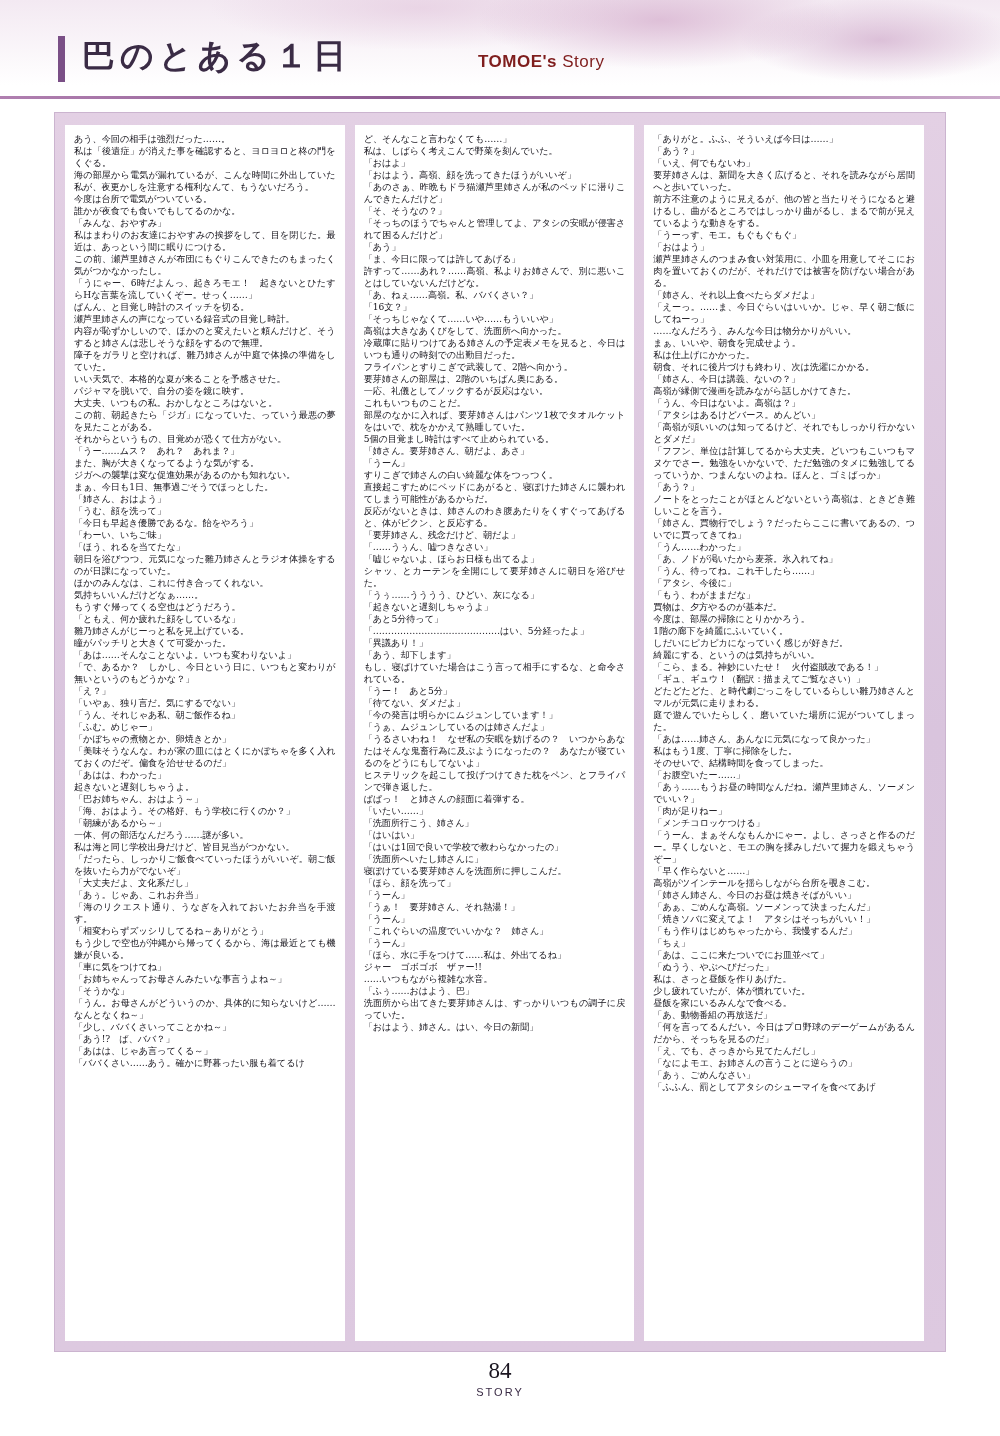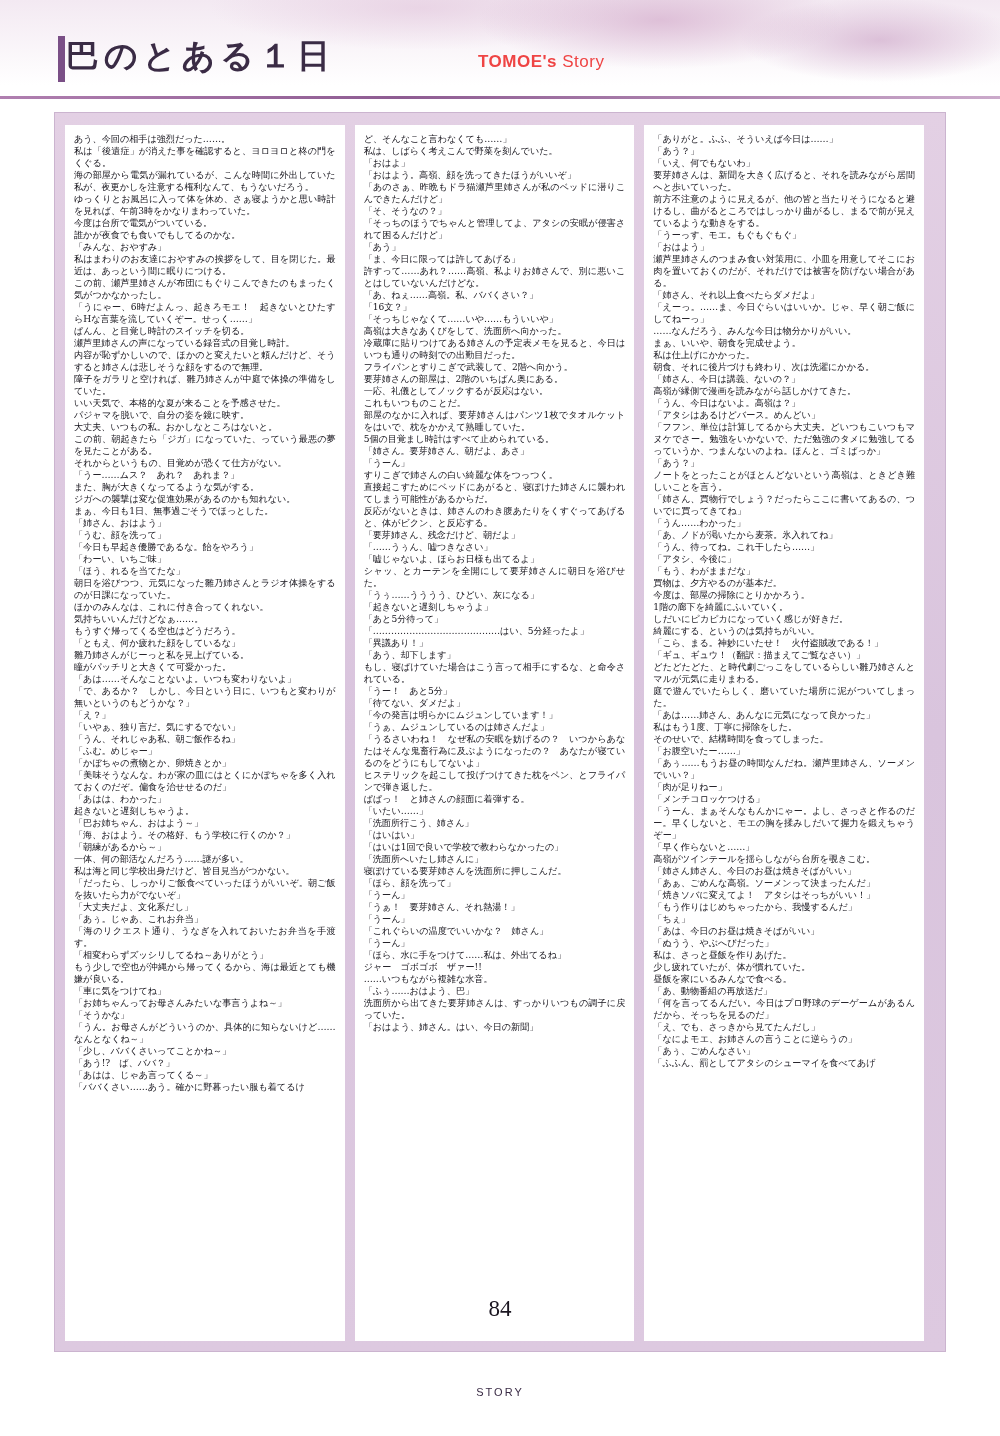--- a/index.html
+++ b/index.html
@@ -33,34 +33,34 @@
     background: linear-gradient(90deg, #b07fb0, #8e5c92 40%, #cbaacb 100%);
   }
   .title-accent {
     position: absolute;
     left: 58px; top: 36px;
     width: 7px; height: 46px;
     background: #7a4f86;
   }
   .title-main {
     position: absolute;
-    left: 66px; top: 34px;
+    left: 82px; top: 34px;
     font-family: Liberation Serif, serif;
     font-size: 33px;
     font-weight: bold;
     letter-spacing: 5px;
     color: #3a2b45;
     white-space: nowrap;
   }
   .title-sub {
     position: absolute;
     left: 478px; top: 52px;
     font-family: "Liberation Sans", sans-serif;
     font-size: 17px;
-    color: #ef4444;
+    color: #7f1d1d;
     letter-spacing: 0.5px;
     white-space: nowrap;
   }
   .title-sub b { font-weight: bold; }
 
   
   .page-frame {
     position: absolute;
     left: 54px;  top: 112px;
     width: 892px; height: 1240px;
@@ -87,21 +87,21 @@
     font-size: 9.1px;
     line-height: 1.32;
     color: #14121a;
     text-align: justify;
     font-family: "DejaVu Serif", "Liberation Serif", serif;
   }
 
   
   .page-num {
     position: absolute;
-    left: 0; top: 1296px;
+    left: 0; top: 1358px;
     width: 1000px;
     text-align: center;
     font-family: "Liberation Serif", serif;
     font-size: 23px;
     color: #1a1520;
   }
   .page-label {
     position: absolute;
     left: 0; top: 1386px;
     width: 1000px;
@@ -120,21 +120,20 @@
 <div class="title-accent"></div>
 <div class="title-main">巴のとある１日</div>
 <div class="title-sub"><b>TOMOE's</b><span> Story</span></div>
 
 <div class="page-frame">
   <div class="cols">
     <div class="col" id="col-0">
         <p>あう、今回の相手は強烈だった……。</p>
         <p>私は「後遺症」が消えた事を確認すると、ヨロヨロと柊の門をくぐる。</p>
         <p>海の部屋から電気が漏れているが、こんな時間に外出していた私が、夜更かしを注意する権利なんて、もうないだろう。</p>
-        <p>ゆっくりとお風呂に入って体を休め、さぁ寝ようかと思い時計を見れば、午前3時をかなりまわっていた。</p>
         <p>今度は台所で電気がついている。</p>
         <p>誰かが夜食でも食いでもしてるのかな。</p>
         <p>「みんな、おやすみ」</p>
         <p>私はまわりのお友達におやすみの挨拶をして、目を閉じた。最近は、あっという間に眠りにつける。</p>
         <p>この前、瀬芦里姉さんが布団にもぐりこんできたのもまったく気がつかなかったし。</p>
         <p>「うにゃー、6時だよんっ、起きろモエ！　起きないとひたすらHな言葉を流していくぞー。せっく……」</p>
         <p>ぱんん、と目覚し時計のスイッチを切る。</p>
         <p>瀬芦里姉さんの声になっている録音式の目覚し時計。</p>
         <p>内容が恥ずかしいので、ほかのと変えたいと頼んだけど、そうすると姉さんは悲しそうな顔をするので無理。</p>
         <p>障子をガラリと空ければ、雛乃姉さんが中庭で体操の準備をしていた。</p>
@@ -265,20 +264,21 @@
         <p>「姉さん、それ以上食べたらダメだよ」</p>
         <p>「えーっ。……ま、今日ぐらいはいいか。じゃ、早く朝ご飯にしてねーっ」</p>
         <p>……なんだろう、みんな今日は物分かりがいい。</p>
         <p>まぁ、いいや、朝食を完成せよう。</p>
         <p>私は仕上げにかかった。</p>
         <p>朝食、それに後片づけも終わり、次は洗濯にかかる。</p>
         <p>「姉さん、今日は講義、ないの？」</p>
         <p>高嶺が縁側で漫画を読みながら話しかけてきた。</p>
         <p>「うん、今日はないよ。高嶺は？」</p>
         <p>「アタシはあるけどバース。めんどい」</p>
+        <p>「高嶺が頭いいのは知ってるけど、それでもしっかり行かないとダメだ」</p>
         <p>「フフン、単位は計算してるから大丈夫。どいつもこいつもマヌケでさー。勉強をいかないで、ただ勉強のタメに勉強してるっていうか、つまんないのよね。ほんと、ゴミばっか」</p>
         <p>「あう？」</p>
         <p>ノートをとったことがほとんどないという高嶺は、ときどき難しいことを言う。</p>
         <p>「姉さん、買物行でしょう？だったらここに書いてあるの、ついでに買ってきてね」</p>
         <p>「うん……わかった」</p>
         <p>「あ、ノドが渇いたから麦茶。氷入れてね」</p>
         <p>「うん、待ってね。これ干したら……」</p>
         <p>「アタシ、今後に」</p>
         <p>「もう、わがままだな」</p>
         <p>買物は、夕方やるのが基本だ。</p>
@@ -298,21 +298,21 @@
         <p>「肉が足りねー」</p>
         <p>「メンチコロッケつける」</p>
         <p>「うーん、まぁそんなもんかにゃー。よし、さっさと作るのだー。早くしないと、モエの胸を揉みしだいて握力を鍛えちゃうぞー」</p>
         <p>「早く作らないと……」</p>
         <p>高嶺がツインテールを揺らしながら台所を覗きこむ。</p>
         <p>「姉さん姉さん、今日のお昼は焼きそばがいい」</p>
         <p>「あぁ、ごめんな高嶺。ソーメンって決まったんだ」</p>
         <p>「焼きソバに変えてよ！　アタシはそっちがいい！」</p>
         <p>「もう作りはじめちゃったから、我慢するんだ」</p>
         <p>「ちぇ」</p>
-        <p>「あは、今日のお昼は焼きそばがいい」</p>
+        <p>「あは、ここに来たついでにお皿並べて」</p>
         <p>「ぬうう、やぶへびだった」</p>
         <p>私は、さっと昼飯を作りあげた。</p>
         <p>少し疲れていたが、体が慣れていた。</p>
         <p>昼飯を家にいるみんなで食べる。</p>
         <p>「あ、動物番組の再放送だ」</p>
         <p>「何を言ってるんだい。今日はプロ野球のデーゲームがあるんだから、そっちを見るのだ」</p>
         <p>「え、でも、さっきから見てたんだし」</p>
         <p>「なによモエ、お姉さんの言うことに逆らうの」</p>
         <p>「あぅ、ごめんなさい」</p>
         <p>「ふふん、罰としてアタシのシューマイを食べてあげ</p>

